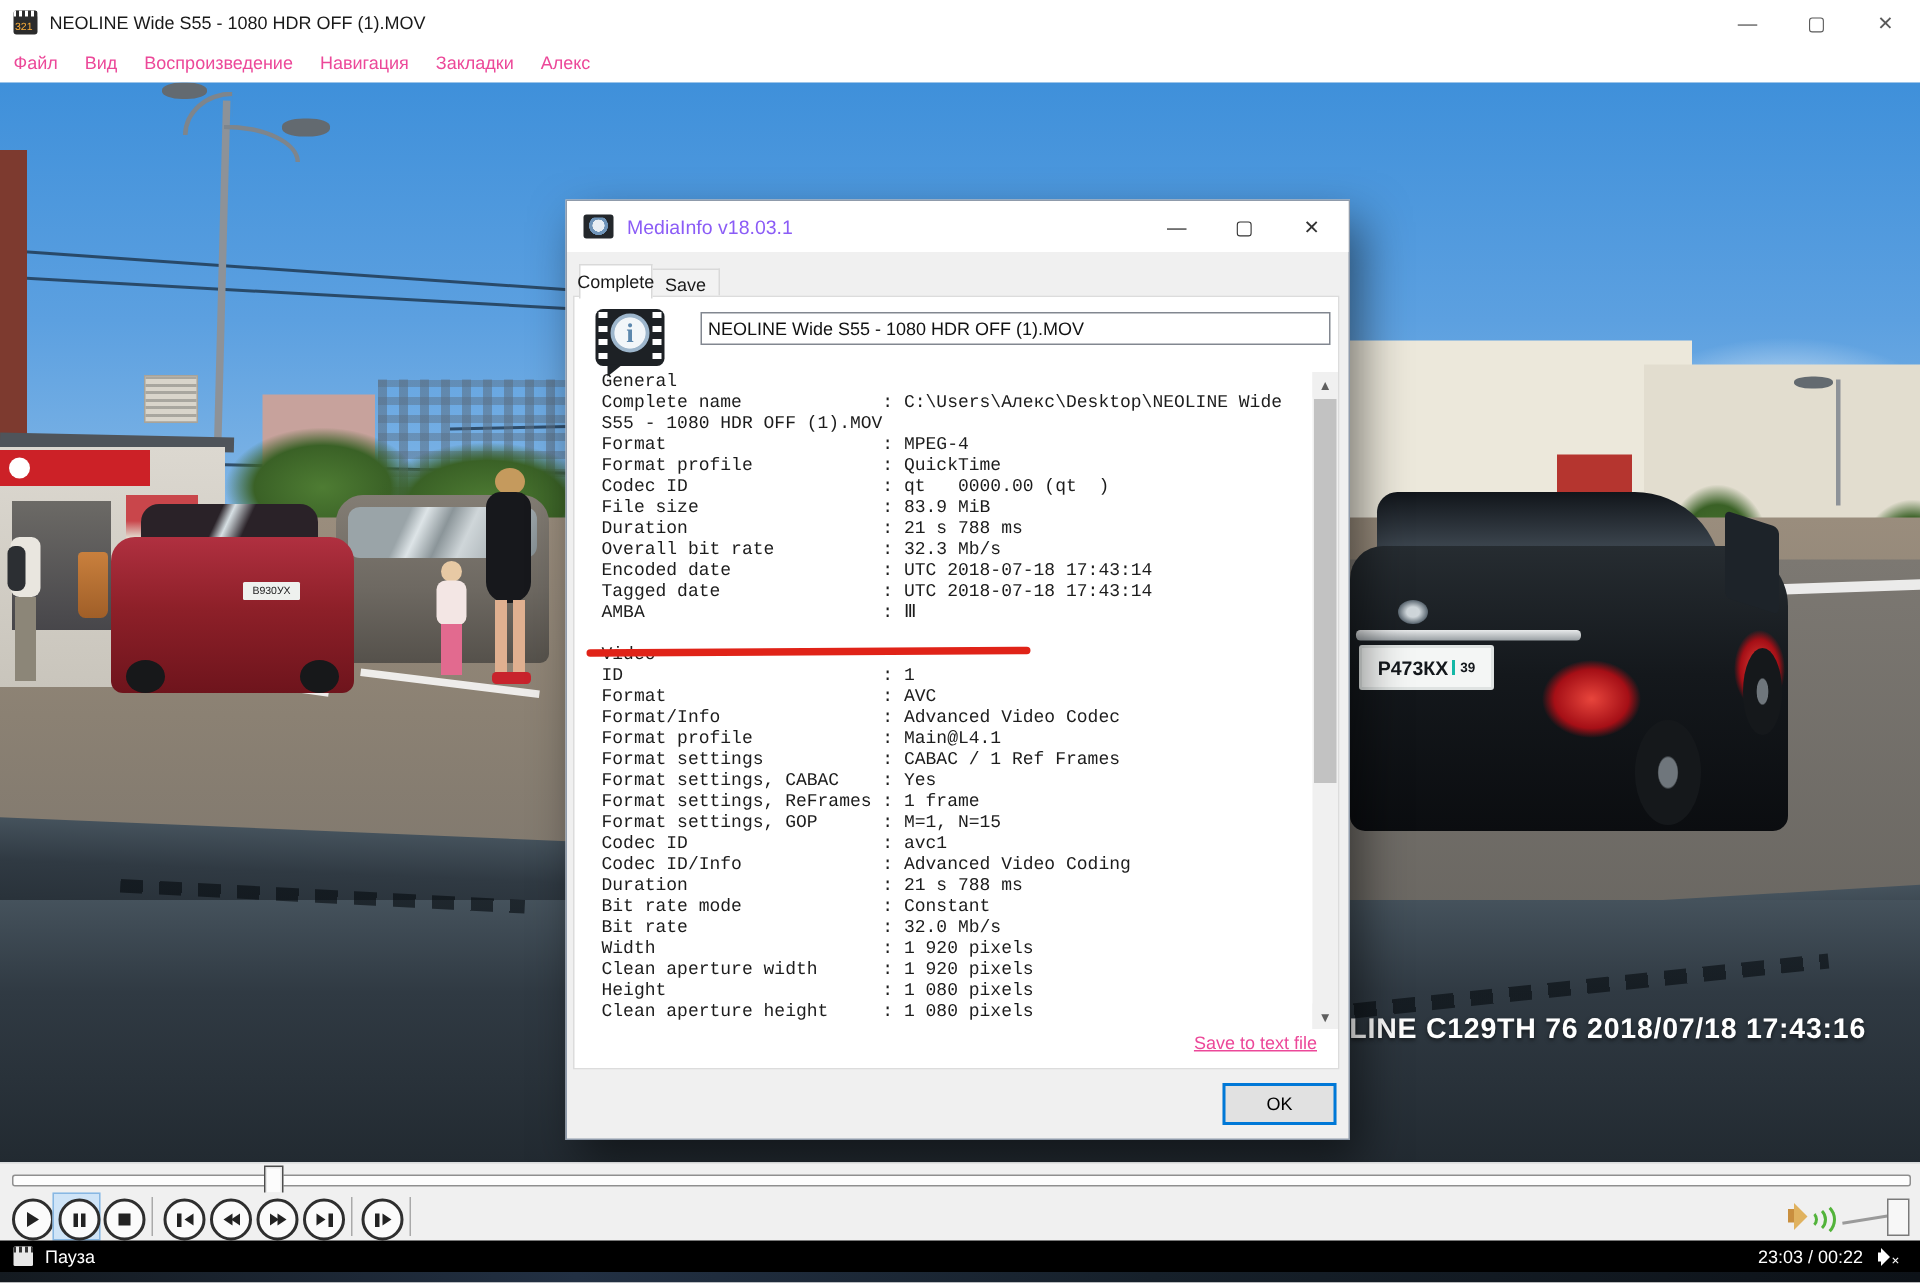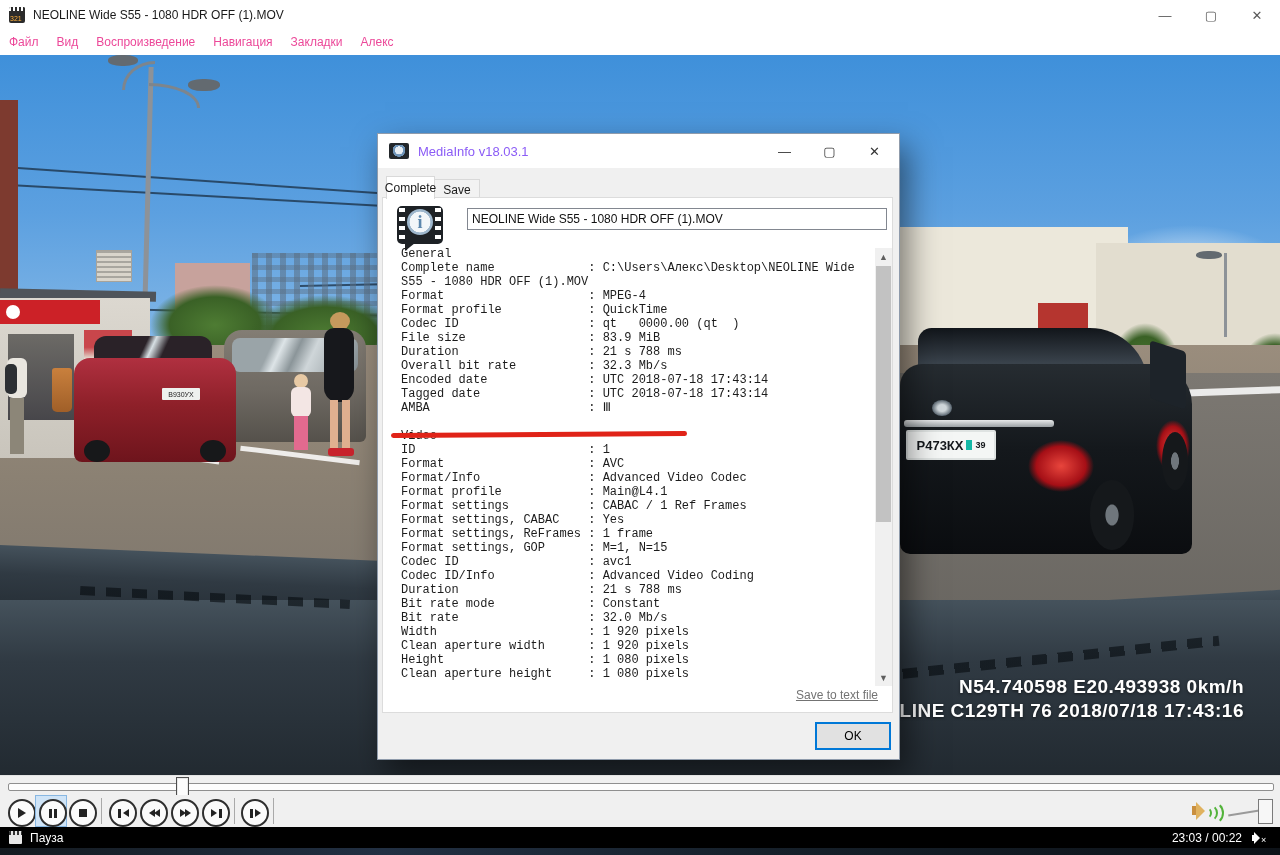--- a/index.html
+++ b/index.html
@@ -42,21 +42,21 @@
   
   #blackcar{left:900px;top:328px;width:292px;height:248px;}
   #bc-body{left:0;top:36px;width:292px;height:190px;border-radius:22px 40px 10px 10px;
      background:linear-gradient(180deg,#262c31,#14181c 45%,#0b0d10);}
   #bc-glass{left:18px;top:0;width:230px;height:64px;border-radius:14px 60px 6px 6px;
      background:linear-gradient(180deg,#11151a,#3a434c 55%,#222930);}
   #bc-sidewin{left:250px;top:18px;width:36px;height:58px;transform:skewY(18deg);background:#1d2329;border-radius:4px;}
   #bc-chrome{left:4px;top:92px;width:150px;height:7px;background:linear-gradient(180deg,#e7e9ea,#9aa0a4);border-radius:3px;}
   #bc-plate{left:6px;top:102px;width:86px;height:26px;background:#f4f6f5;border:2px solid #dfe3e2;border-radius:2px;
      display:flex;align-items:center;justify-content:center;color:#14181c;font-weight:bold;font-size:13px;font-family:"Liberation Sans",sans-serif;}
-  #bc-plate-region{font-size:9px;border-left:6px solid #14b8a6;margin-left:3px;padding-left:3px;line-height:10px;}
+  #bc-plate-region{font-size:9px;border-left:2px solid #14b8a6;margin-left:3px;padding-left:3px;line-height:10px;}
   #bc-badge{left:32px;top:72px;width:20px;height:16px;border-radius:50%;background:radial-gradient(#cfd6da 30%,#5a6670 70%);}
   .bc-light{background:radial-gradient(closest-side,#e8453c,#a50f16 75%,rgba(165,15,22,0));border-radius:50%;}
   .bc-wheel{background:radial-gradient(closest-side,#6f767c 28%,#15181b 32%);border-radius:50%;}
 
   
   #redcar{left:74px;top:336px;width:162px;height:130px;}
   #rc-body{left:0;top:22px;width:162px;height:104px;border-radius:16px 16px 8px 8px;
      background:linear-gradient(180deg,#b03040,#8e2029 45%,#6e141c);}
   #rc-glass{left:20px;top:0;width:118px;height:42px;border-radius:12px 12px 4px 4px;
      background:linear-gradient(115deg,#2a2228 40%,#d7e0e4 46%,#2a2228 56%);}
@@ -161,21 +161,21 @@
      color:#5c87ad;font-family:"Liberation Serif",serif;font-weight:bold;font-size:18px;}
   #mi-logo .tail{position:absolute;left:8px;bottom:-7px;width:0;height:0;border-style:solid;
      border-width:8px 10px 0 0;border-color:#1d2125 transparent transparent transparent;}
   #fn-box{left:84px;top:10px;width:414px;height:20px;border:1px solid #828790;font-size:12px;color:#111;
      display:flex;align-items:center;padding-left:4px;background:#fff;}
   #details-pre{left:18px;top:49px;margin:0;font-family:"Liberation Mono",monospace;font-size:12px;line-height:14px;color:#1c1c1c;white-space:pre;}
   #redline{left:8px;top:234px;width:296px;height:5px;background:#e02318;border-radius:3px;transform:rotate(-.35deg);z-index:4;}
   #sb{left:492px;top:50px;width:17px;height:438px;background:#f0f0f0;}
   .sb-arrow{left:0;width:17px;height:17px;background:#f0f0f0;color:#5e5e5e;font-size:9px;display:flex;align-items:center;justify-content:center;}
   #sb-thumb{left:1px;top:18px;width:15px;height:256px;background:#c2c2c2;}
-  #save-link{right:14px;top:490px;font-size:12px;color:#737373;text-decoration:underline;margin-left:40px;}
+  #save-link{right:14px;top:490px;font-size:12px;color:#ec4899;text-decoration:underline;margin-left:40px;}
   #ok-btn{right:8px;bottom:9px;width:72px;height:24px;background:#e1e1e1;border:2px solid #0078d7;
      display:flex;align-items:center;justify-content:center;font-size:12px;color:#000;}
 </style>
 </head>
 <body>
 
 <div id="titlebar" class="abs">
   <div id="app-icon"></div>
   <div id="title-text">NEOLINE Wide S55 - 1080 HDR OFF (1).MOV</div>
   <div class="wbtns">
@@ -295,21 +295,20 @@
     <div class="abs bc-wheel" style="left:262px;top:104px;width:26px;height:58px;"></div>
   </div>
 
   <div class="abs dash" style="left:-20px;top:500px;width:520px;height:80px;transform:rotate(2.4deg);"></div>
   <div class="abs dash" style="left:800px;top:548px;width:520px;height:90px;transform:rotate(-3.4deg);"></div>
   <div class="abs dash" style="left:0;top:545px;width:1280px;height:175px;"></div>
   <div class="abs vents" style="left:80px;top:538px;width:270px;height:9px;transform:rotate(3deg);"></div>
   <div class="abs vents" style="left:850px;top:600px;width:370px;height:10px;transform:rotate(-6deg);"></div>
 
   <div id="ov-text" class="abs">
-    <div>N54.740598 E20.493938   0km/h</div>
     <div>NEOLINE C129TH 76 2018/07/18 17:43:16</div>
   </div>
 </div>
 
 <div id="dlg" class="abs">
   <div id="dlg-title" class="abs">
     <div id="mi-ico"></div>
     <div id="dlg-title-text">MediaInfo v18.03.1</div>
     <div class="dbtns">
       <div class="dbtn">—</div>

